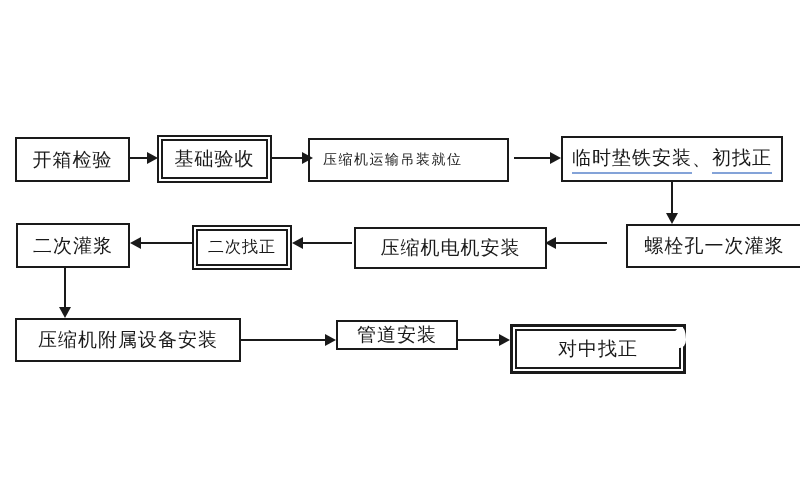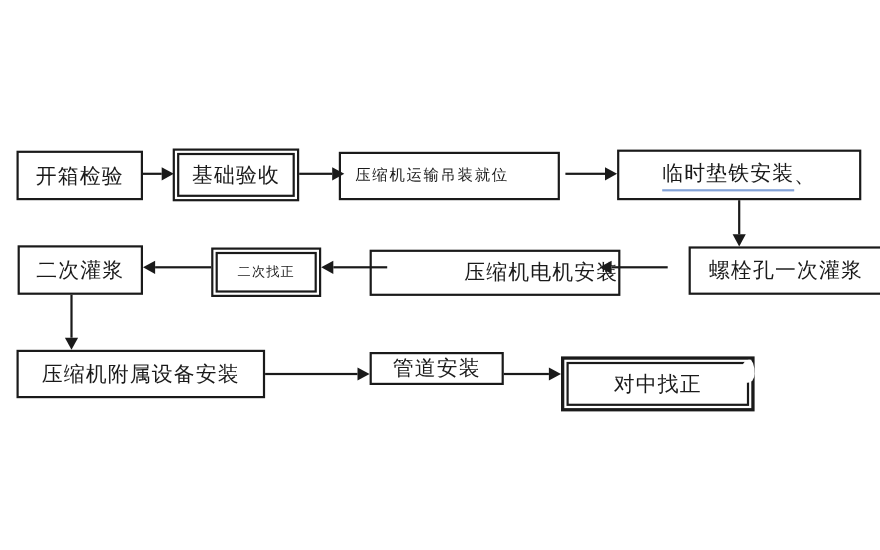--- a/index.html
+++ b/index.html
@@ -93,31 +93,32 @@
     <span>开箱检验</span>
   </div>
 
   <div class="node small-text" style="left:308px; top:138px; width:201px; height:44px;">
     <span>压缩机运输吊装就位</span>
   </div>
 
   <div class="node" style="left:561px; top:136px; width:222px; height:46px;">
     <span class="u">临时垫铁安装</span>
       <span>、</span>
+      <span class="u">初找正</span>
   </div>
 
   <div class="node" style="left:16px; top:223px; width:114px; height:45px;">
     <span>二次灌浆</span>
   </div>
 
-  <div class="node dbl" style="left:192px; top:225px; width:100px; height:45px; font-size:12px;">
+  <div class="node dbl" style="left:192px; top:225px; width:100px; height:45px; font-size:16px;">
     <span>二次找正</span>
   </div>
 
-  <div class="node" style="left:336px; top:227px; width:228px; height:42px;justify-content:flex-end;">
+  <div class="node" style="left:354px; top:227px; width:193px; height:42px;">
     <span>压缩机电机安装</span>
   </div>
 
   <div class="node" style="left:607px; top:224px; width:177px; height:44px;margin-left:19px;">
     <span>螺栓孔一次灌浆</span>
   </div>
 
   <div class="node" style="left:15px; top:318px; width:226px; height:44px;">
     <span>压缩机附属设备安装</span>
   </div>

